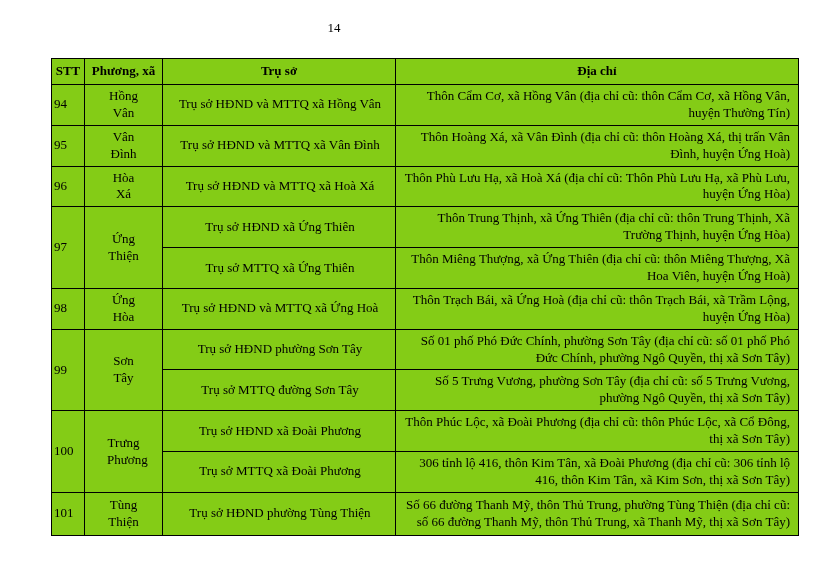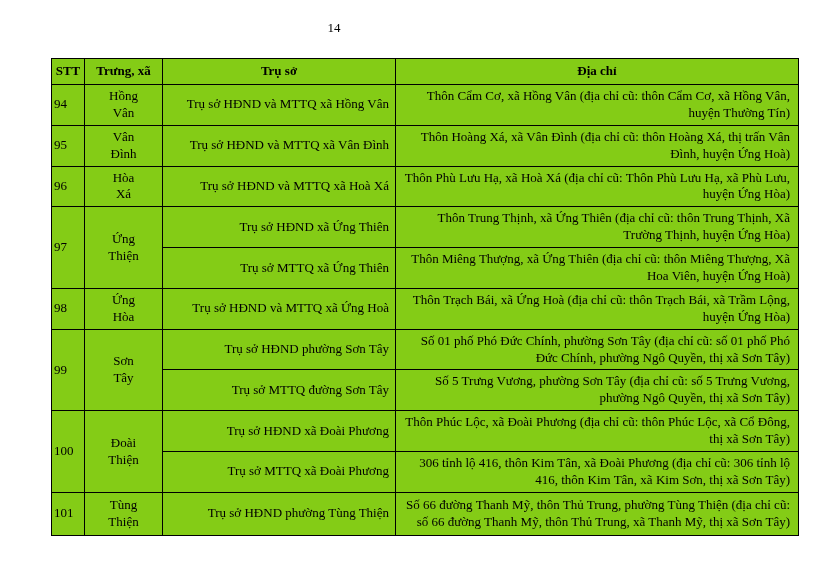--- a/index.html
+++ b/index.html
@@ -39,41 +39,41 @@
     font-weight: bold;
     text-align: center;
     padding: 2px 2px;
     font-size: 13px;
   }
   .doc-table tbody tr { height: 38px; }
   .doc-table tr.tall { height: 43px; }
 
   td.c-stt  { text-align: left; padding: 2px; }
   td.c-ward { text-align: center; padding: 2px 22px; }
-  td.c-office { text-align: right; padding: 3px 6px 3px 8px; margin-left: 21px; }
+  td.c-office { text-align: center; padding: 3px 6px 3px 8px; margin-left: 21px; }
   td.c-address { text-align: right; padding: 3px 8px 3px 7px; }
 </style>
 </head>
 <body>
 
 <div class="page">
 
   <div class="page-number">14</div>
 
   <table class="doc-table">
     <colgroup>
       <col style="width:33px">
       <col style="width:78px">
       <col style="width:233px">
       <col style="width:403px">
     </colgroup>
     <thead>
       <tr>
         <th>STT</th>
-        <th>Trưng, xã</th>
+        <th>Phương, xã</th>
         <th>Trụ sở</th>
         <th>Địa chỉ</th>
       </tr>
     </thead>
     <tbody>
 
       <tr>
         <td class="c-stt">94</td>
         <td class="c-ward">Hồng Vân</td>
         <td class="c-office">Trụ sở HĐND và MTTQ xã Hồng Vân</td>
@@ -118,21 +118,21 @@
         <td class="c-office">Trụ sở HĐND phường Sơn Tây</td>
         <td class="c-address">Số 01 phố Phó Đức Chính, phường Sơn Tây (địa chỉ cũ: số 01 phố Phó Đức Chính, phường Ngô Quyền, thị xã Sơn Tây)</td>
       </tr>
       <tr>
         <td class="c-office">Trụ sở MTTQ đường Sơn Tây</td>
         <td class="c-address">Số 5 Trưng Vương, phường Sơn Tây (địa chỉ cũ: số 5 Trưng Vương, phường Ngô Quyền, thị xã Sơn Tây)</td>
       </tr>
 
       <tr>
         <td class="c-stt" rowspan="2">100</td>
-        <td class="c-ward" rowspan="2">Đoài Thiện</td>
+        <td class="c-ward" rowspan="2">Trưng Phương</td>
         <td class="c-office">Trụ sở HĐND xã Đoài Phương</td>
         <td class="c-address">Thôn Phúc Lộc, xã Đoài Phương (địa chỉ cũ: thôn Phúc Lộc, xã Cổ Đông, thị xã Sơn Tây)</td>
       </tr>
       <tr>
         <td class="c-office">Trụ sở MTTQ xã Đoài Phương</td>
         <td class="c-address">306 tỉnh lộ 416, thôn Kim Tân, xã Đoài Phương (địa chỉ cũ: 306 tỉnh lộ 416, thôn Kim Tân, xã Kim Sơn, thị xã Sơn Tây)</td>
       </tr>
 
       <tr class="tall">
         <td class="c-stt">101</td>

